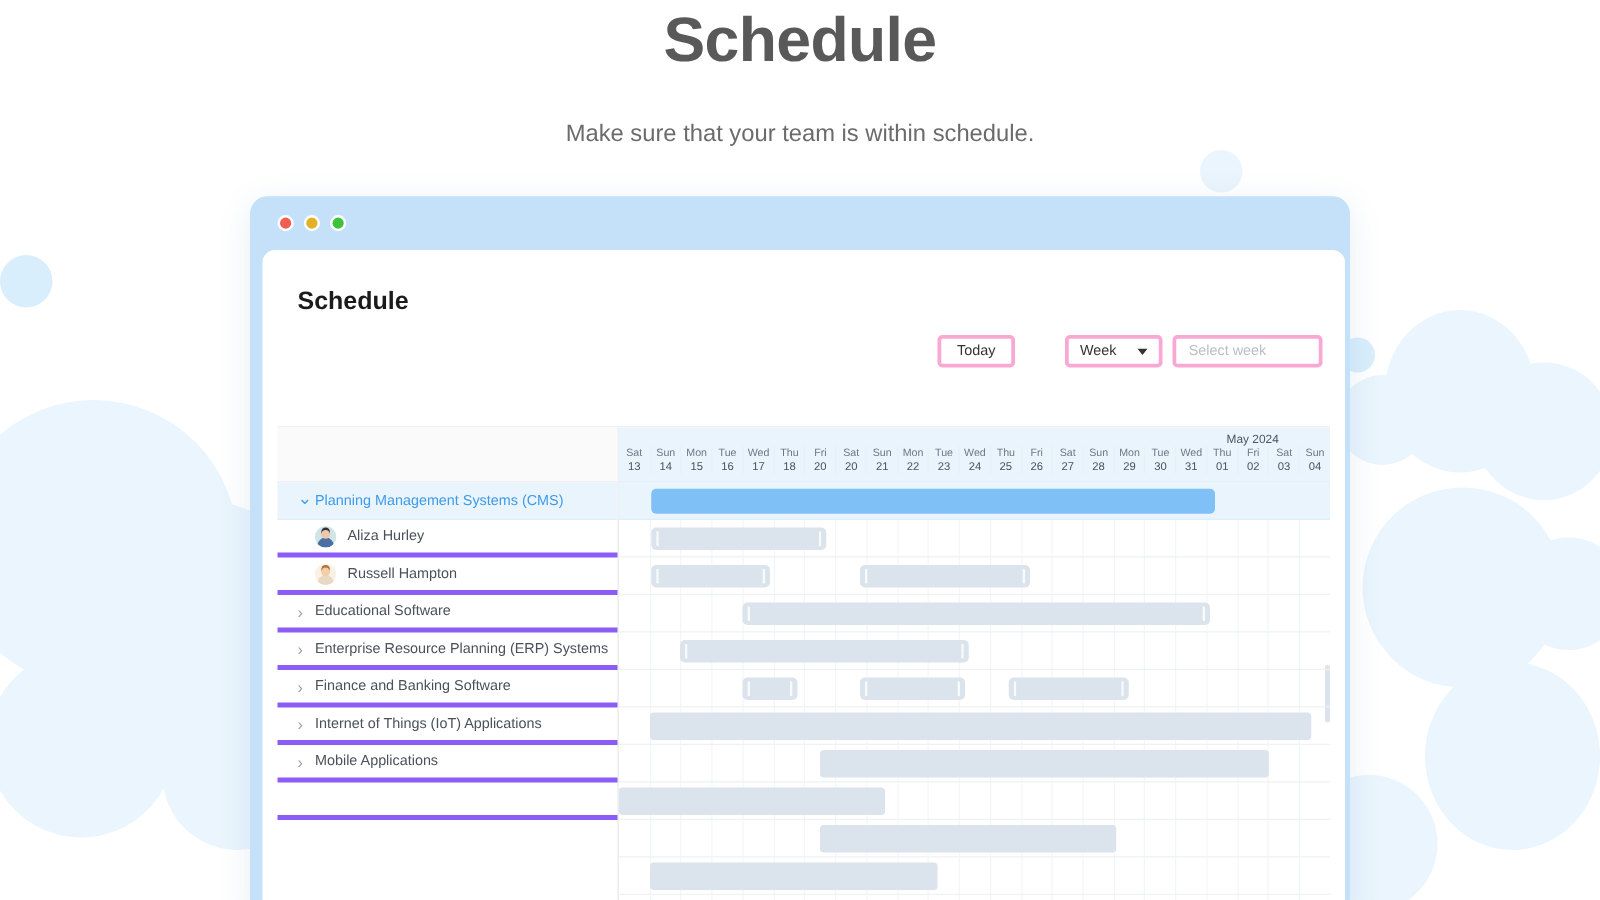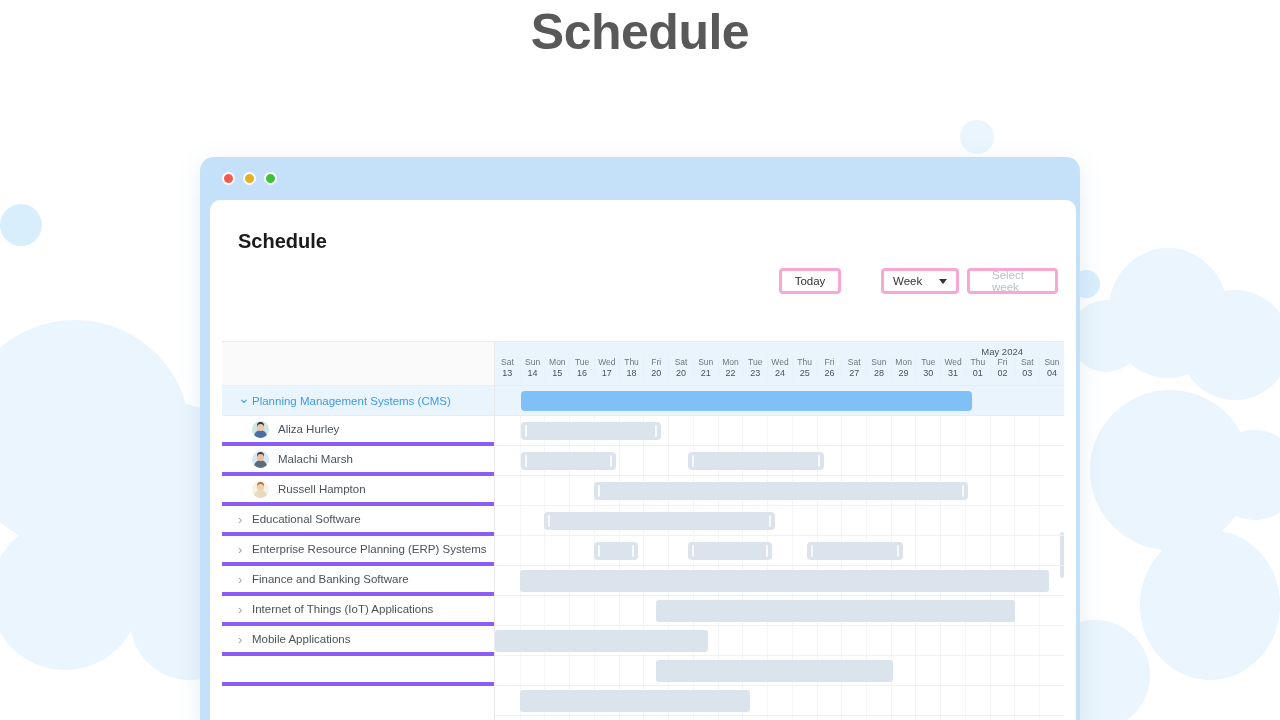--- a/index.html
+++ b/index.html
@@ -116,23 +116,23 @@
   }
   .tbtn-today { width: 62px; }
   .tbtn-week  { width: 78px; gap: 12px; padding: 0 9px; justify-content: space-between; margin-left: 32px; }
   .caret {
     width: 0; height: 0;
     border-left: 4.5px solid transparent;
     border-right: 4.5px solid transparent;
     border-top: 5.5px solid #333333;
   }
   .tbtn-select {
-    width: 91px;
+    width: 120px;
     justify-content: flex-start;
-    padding: 0 22px;
+    padding: 0 10px;
     color: #b9bfc6;
   }
 
   
   .gantt {
     position: absolute;
     left: 12px;
     top: 141px;
     width: 842px;
     bottom: 0;
@@ -289,20 +289,21 @@
     <div class="bub soft" style="left:1180px; top:290px; width:110px; height:110px;"></div>
     <div class="bub deep" style="left:1072px; top:270px; width:28px; height:28px;"></div>
     <div class="bub soft" style="left:1090px; top:390px; width:160px; height:160px;"></div>
     <div class="bub soft" style="left:1210px; top:430px; width:90px; height:90px;"></div>
     <div class="bub soft" style="left:1140px; top:530px; width:140px; height:150px;"></div>
     <div class="bub soft" style="left:1040px; top:620px; width:110px; height:110px;"></div>
   </div>
 
   <div class="page-head">
     <div class="page-title">Schedule</div>
+    <div class="page-sub">Make sure that your team is within schedule.</div>
   </div>
 
   <div class="window">
     <div class="titlebar">
       <span class="dot red"></span>
       <span class="dot amber"></span>
       <span class="dot green"></span>
     </div>
 
     <div class="viewport">
@@ -328,27 +329,20 @@
                 <span class="group-label">Planning Management Systems (CMS)</span>
               </div>
               <div class="row person">
                 <span class="avatar" style="background: rgb(207, 230, 228);">
                   <span class="body" style="background: rgb(74, 111, 165);"></span>
                   <span class="head" style="background: rgb(240, 199, 168); box-shadow: rgb(45, 49, 66) 0px -2px 0px;"></span>
                 </span>
                 <span class="pname">Aliza Hurley</span>
               </div>
               <div class="row person">
-                <span class="avatar" style="background: rgb(215, 232, 242);">
-                  <span class="body" style="background: rgb(92, 107, 122);"></span>
-                  <span class="head" style="background: rgb(238, 192, 160); box-shadow: rgb(58, 58, 66) 0px -2px 0px;"></span>
-                </span>
-                <span class="pname">Malachi Marsh</span>
-              </div>
-              <div class="row person">
                 <span class="avatar" style="background: rgb(250, 241, 230);">
                   <span class="body" style="background: rgb(232, 217, 194);"></span>
                   <span class="head" style="background: rgb(243, 207, 167); box-shadow: rgb(176, 111, 58) 0px -2px 0px;"></span>
                 </span>
                 <span class="pname">Russell Hampton</span>
               </div>
               <div class="row lrow">
                 <span class="chev" style="font-size: 13px;">›</span>
                 <span class="group-label">Educational Software</span>
               </div>

